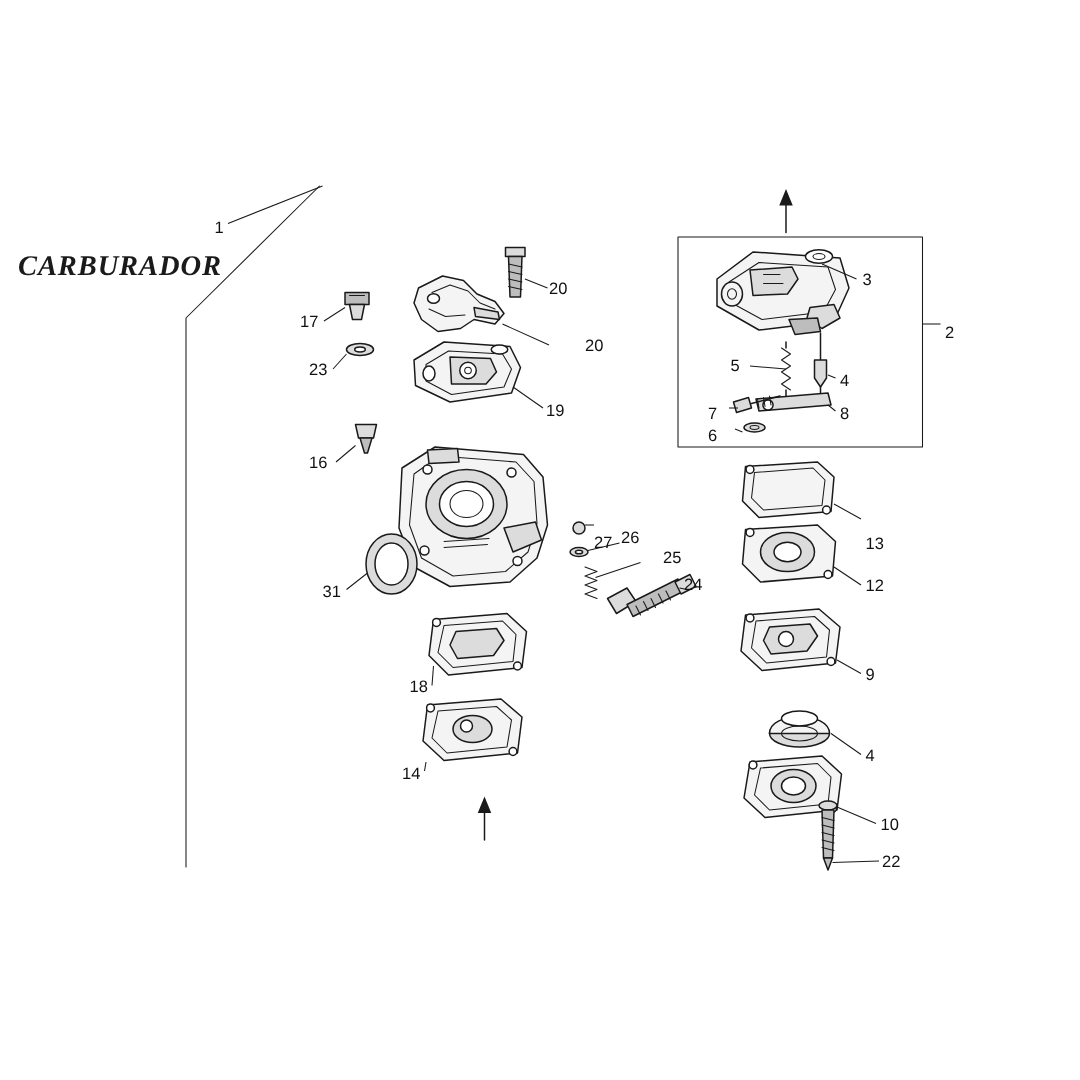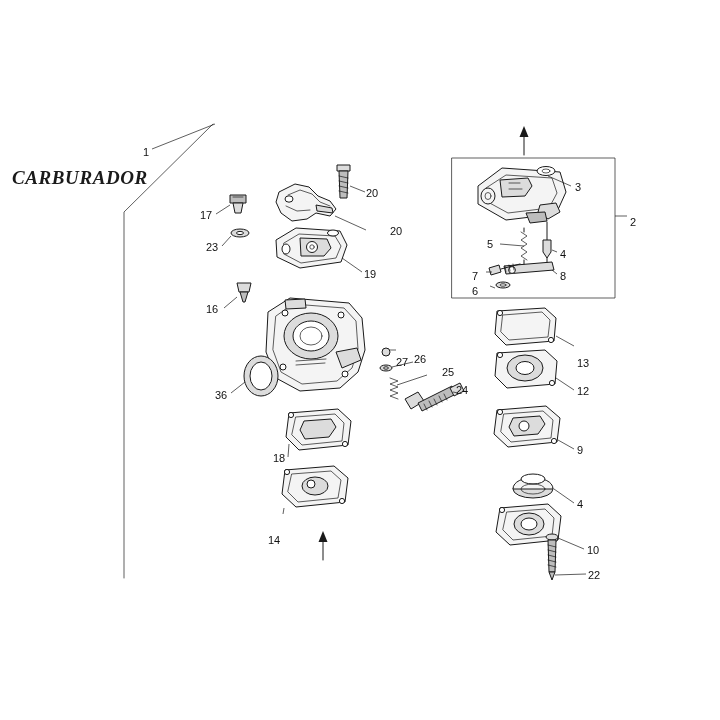--- a/index.html
+++ b/index.html
@@ -292,28 +292,28 @@
   <div class="callout" style="left:560px; top:248px;">4</div>
   <div class="callout" style="left:487px; top:238px;">5</div>
   <div class="callout" style="left:472px; top:285px;">6</div>
   <div class="callout" style="left:472px; top:270px;">7</div>
   <div class="callout" style="left:560px; top:270px;">8</div>
   <div class="callout" style="left:577px; top:444px;">9</div>
   <div class="callout" style="left:587px; top:544px;">10</div>
   <div class="callout" style="left:577px; top:498px;">4</div>
   <div class="callout" style="left:577px; top:385px;">12</div>
   <div class="callout" style="left:577px; top:357px;">13</div>
-  <div class="callout" style="left:268px; top:534px;">14</div>
+  <div class="callout" style="left:268px; top:510px;">14</div>
   <div class="callout" style="left:273px; top:452px;">18</div>
   <div class="callout" style="left:206px; top:303px;">16</div>
   <div class="callout" style="left:200px; top:209px;text-align:right;">17</div>
   <div class="callout" style="left:364px; top:268px;">19</div>
   <div class="callout" style="left:366px; top:187px;">20</div>
   <div class="callout" style="left:390px; top:225px;">20</div>
-  <div class="callout" style="left:215px; top:389px;">36</div>
+  <div class="callout" style="left:215px; top:389px;">31</div>
   <div class="callout" style="left:588px; top:569px;">22</div>
   <div class="callout" style="left:206px; top:241px;">23</div>
   <div class="callout" style="left:456px; top:384px;">24</div>
   <div class="callout" style="left:428px; top:366px;margin-left:14px;">25</div>
   <div class="callout" style="left:414px; top:353px;">26</div>
   <div class="callout" style="left:396px; top:345px;margin-top:11px;">27</div>
 
 </div>
 
 </body></html>

